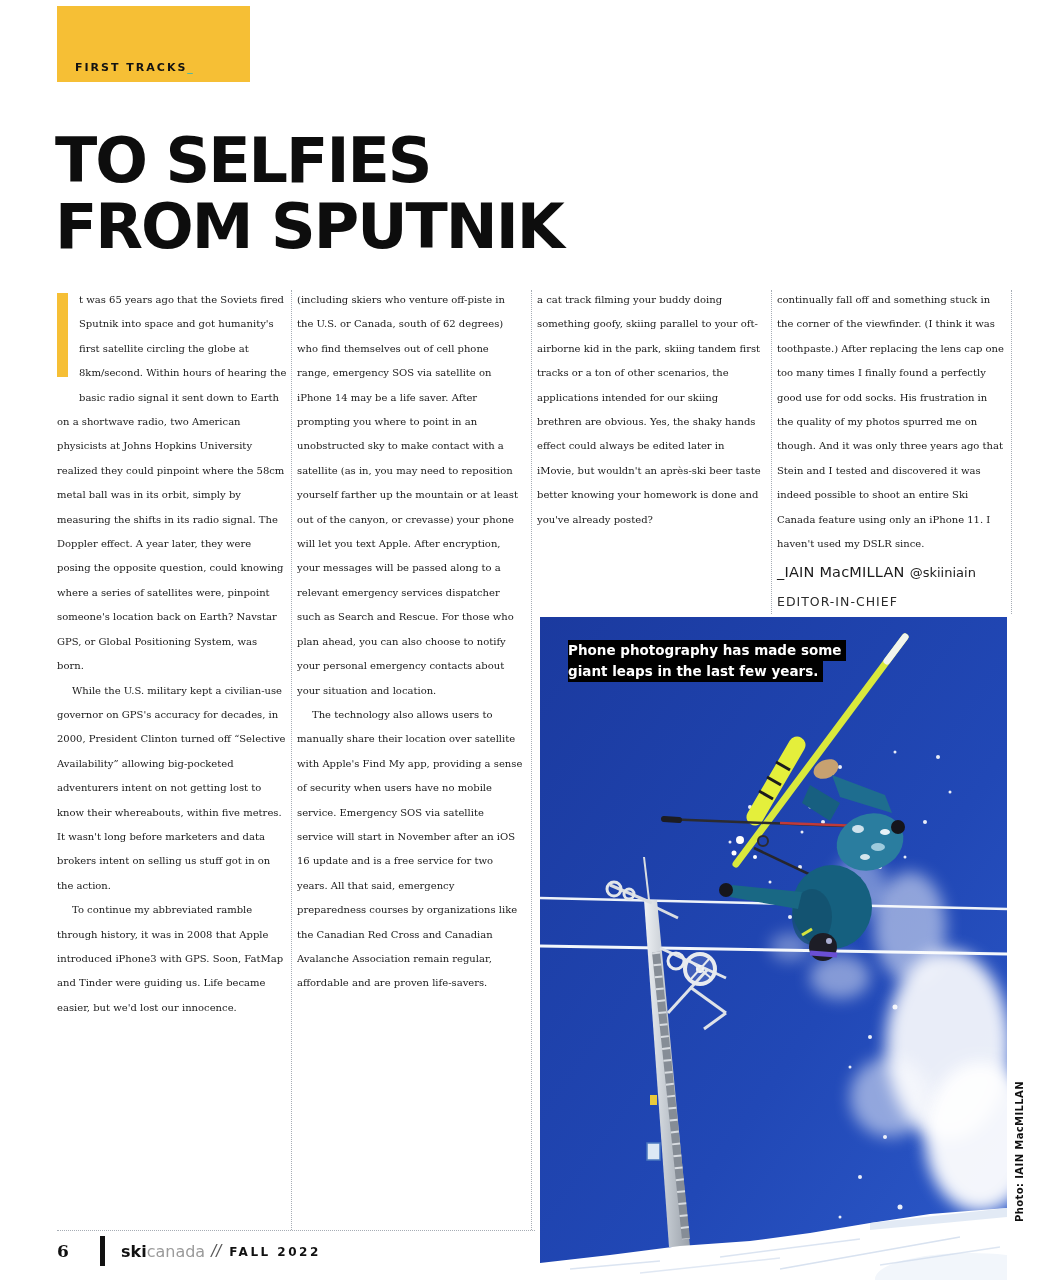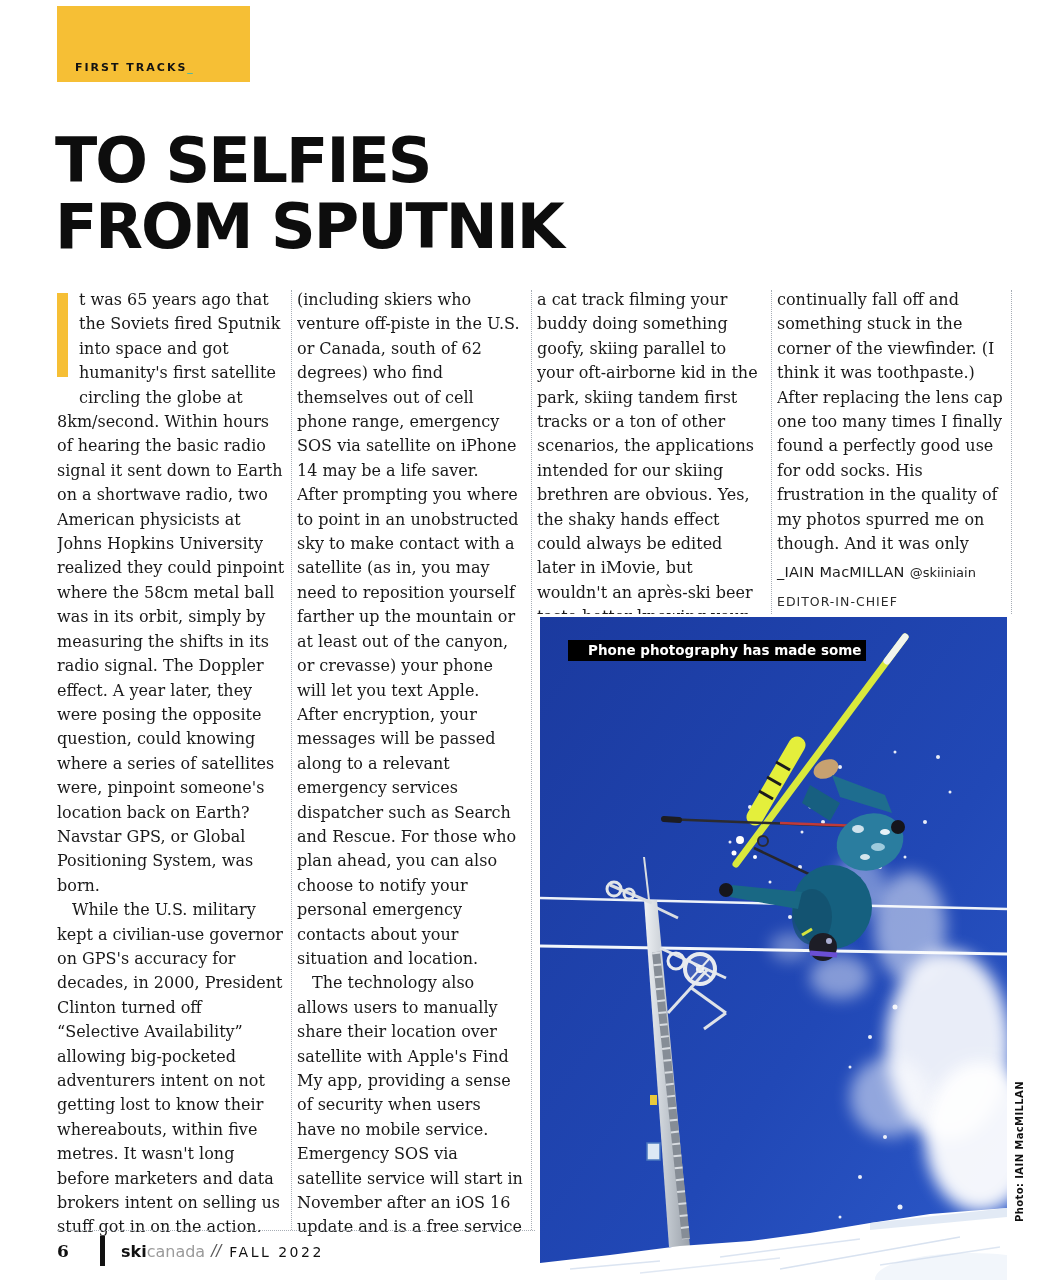--- a/index.html
+++ b/index.html
@@ -13,21 +13,21 @@
         font-weight:bold;font-size:11px;letter-spacing:2px;color:#121212;white-space:nowrap;}
   .kicker-underscore{color:#56B79B;}
 
   
   .headline{position:absolute;left:55px;top:128px;margin:0;
         font-family:"DejaVu Sans","Liberation Sans",sans-serif;
         font-weight:bold;font-size:62px;line-height:66px;letter-spacing:-2px;color:#0d0d0d;}
   .hl-line{display:block;}
 
   
-  .col{position:absolute;top:288px;font-size:16px;line-height:24.4px;overflow:hidden;}
+  .col{position:absolute;top:288px;font-size:10px;line-height:24.4px;overflow:hidden;}
   .col1{left:57px;width:230px;height:948px;}
   .col2{left:297px;width:226px;height:948px;}
   .col3{left:537px;width:228px;height:326px;}
   .col4{left:777px;width:229px;height:268px;}
   .para{margin:0;}
   .para.indent{text-indent:15px;}
   .dropcap-float{float:left;width:22px;height:122px;}
   .dropcap{width:11px;height:84px;margin-top:5px;background:#F6BF35;color:transparent;overflow:hidden;}
 
   
@@ -44,36 +44,36 @@
   .byline-name{font-weight:normal;font-size:14.5px;letter-spacing:0.2px;}
   .byline-handle{font-size:13px;color:#222;}
   .byline-role{margin-top:13px;font-size:12.5px;letter-spacing:1px;color:#2a2a2a;}
 
   
   .photo{position:absolute;left:540px;top:617px;width:467px;height:663px;overflow:hidden;}
   .photo svg{display:block;}
   .caption{position:absolute;left:28px;top:23px;}
   .cap-line{display:table;background:#000;color:#fff;
         font-family:"DejaVu Sans","Liberation Sans",sans-serif;
-        font-weight:bold;font-size:13.5px;line-height:16px;padding:2px 5px 3px 20px;}
+        font-weight:bold;font-size:13.5px;line-height:16px;padding:2px 5px 3px 0;}
   .credit{position:absolute;left:1014px;top:1222px;transform:rotate(-90deg);transform-origin:0 0;
         font-family:"DejaVu Sans","Liberation Sans",sans-serif;
         font-weight:bold;font-size:10px;letter-spacing:0.4px;color:#111;white-space:nowrap;}
 
   
   .footer{position:absolute;left:57px;top:1236px;display:flex;align-items:center;}
   .pagenum{font-family:"DejaVu Serif","Liberation Serif",serif;font-weight:bold;font-size:17px;color:#111;
         width:43px;}
   .footer-bar{display:inline-block;width:5px;height:30px;background:#111;margin-right:16px;}
   .brand{font-family:"DejaVu Sans","Liberation Sans",sans-serif;font-size:16px;color:#111;}
   .brand b{font-weight:bold;}
   .brand-light{color:#9b9b9b;}
   .slashes{font-family:"DejaVu Sans","Liberation Sans",sans-serif;font-size:15px;color:#555;
         margin:0 8px 0 6px;font-style:italic;}
-  .issue{font-family:"DejaVu Sans","Liberation Sans",sans-serif;font-weight:normal;font-size:14px;
+  .issue{font-family:"DejaVu Sans","Liberation Sans",sans-serif;font-weight:bold;font-size:12px;
         letter-spacing:2.5px;color:#111;padding-top:2px;}
 </style>
 </head>
 <body>
 
 <div class="page">
 
   <div class="kicker-box">
     <div class="kicker-text"><span>FIRST TRACKS</span><span class="kicker-underscore">_</span></div>
   </div>
@@ -250,20 +250,21 @@
         <path d="M30,652 L120,644" stroke="#ccd9ec" stroke-width="1.5" opacity="0.7"></path>
         <path d="M180,640 L320,622" stroke="#ccd9ec" stroke-width="1.5" opacity="0.7"></path>
         <path d="M240,652 L420,620" stroke="#c8d6ea" stroke-width="1.5" opacity="0.7"></path>
         <path d="M100,656 L240,641" stroke="#ccd9ec" stroke-width="1.5" opacity="0.6"></path>
         <path d="M340,648 L460,630" stroke="#c8d6ea" stroke-width="1.5" opacity="0.6"></path>
       </g>
     </svg>
 
     <div class="caption">
       <span class="cap-line">Phone photography has made some</span>
+      <span class="cap-line">giant leaps in the last few years.</span>
     </div>
   </div>
 
   <div class="credit">Photo: IAIN MacMILLAN</div>
 
   <div class="hrule"></div>
 
   <div class="footer">
     <span class="pagenum">6</span>
     <span class="footer-bar"></span>

